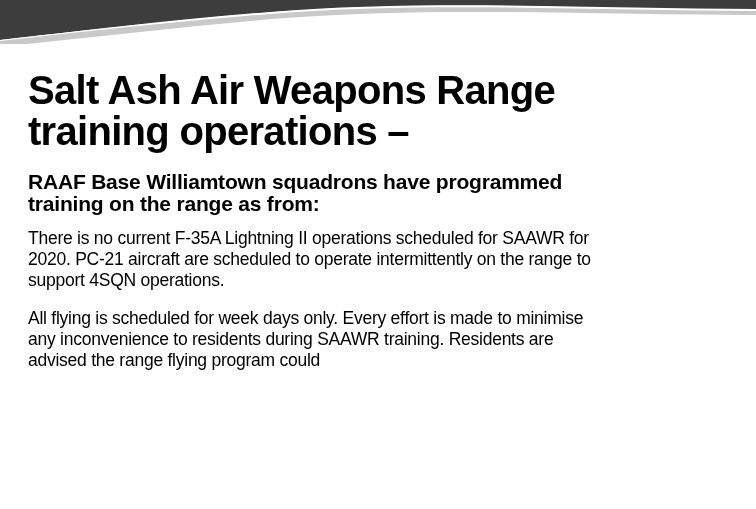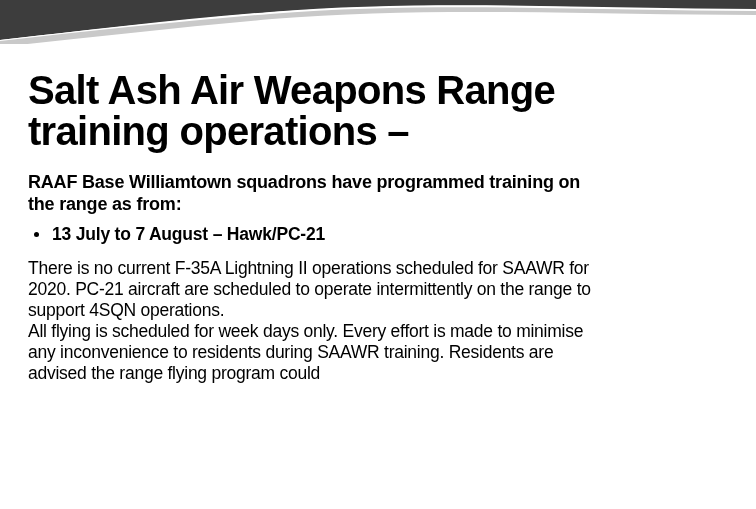--- a/index.html
+++ b/index.html
@@ -48,21 +48,21 @@
     color: #000;
     font-family: "Liberation Sans", sans-serif;
   }
   h1.title .line {
     display: block;
     white-space: pre;
   }
 
   p.intro {
     margin: 19px 0 0 0;
-    font-size: 18px;
+    font-size: 21px;
     line-height: 22px;
     font-weight: bold;
     letter-spacing: -0.2px;
   }
 
   ul.bullets {
     list-style: none;
     margin: 9px 0 0 0;
     padding: 0;
   }
@@ -89,21 +89,21 @@
   }
 
   p.body {
     margin: 13px 0 0 0;
     font-size: 17.5px;
     line-height: 21px;
     font-weight: normal;
     letter-spacing: -0.25px;
   }
   p.body.second {
-    margin-top: 0;
+    margin-top: 17px;
   }
 </style>
 </head>
 <body>
 
 <div class="top-band">
   <svg width="756" height="46" viewBox="0 0 756 46" xmlns="http://www.w3.org/2000/svg" aria-hidden="true">
     <path d="M0,0 L756,0 L756,10 C600,10 430,-2 250,14 C160,22 70,32 0,40 Z" fill="#3d3d3d"></path>
     <path d="M0,40 C90,30 180,19 270,12 C430,-1 600,9 756,9 L756,18 C600,18 430,9 272,22 C182,30 92,40 0,50 Z" fill="#ffffff"></path>
     <path d="M0,41 C90,31 180,21 270,14 C430,1 600,11 756,11 L756,15 C600,15 430,6 272,19 C182,27 92,37 0,47 Z" fill="#c9c9c9"></path>
@@ -114,21 +114,18 @@
 <div class="content">
 
   <h1 class="title">
     <span class="line">Salt Ash Air Weapons Range</span>
     <span class="line">training operations –</span>
   </h1>
 
   <p class="intro">RAAF Base Williamtown squadrons have programmed training on the range as from:</p>
 
   <ul class="bullets">
-    <li>
-      <span class="dot"></span><span>13 July to 7 August – </span><span class="emph">Hawk/PC-21</span>
-    </li>
   </ul>
 
   <p class="body">There is no current F-35A Lightning II operations scheduled for SAAWR for 2020. PC-21 aircraft are scheduled to operate intermittently on the range to support 4SQN operations.</p>
   <p class="body second">All flying is scheduled for week days only. Every effort is made to minimise any inconvenience to residents during SAAWR training. Residents are advised the range flying program could</p>
 
 </div>
 
 </body></html>

